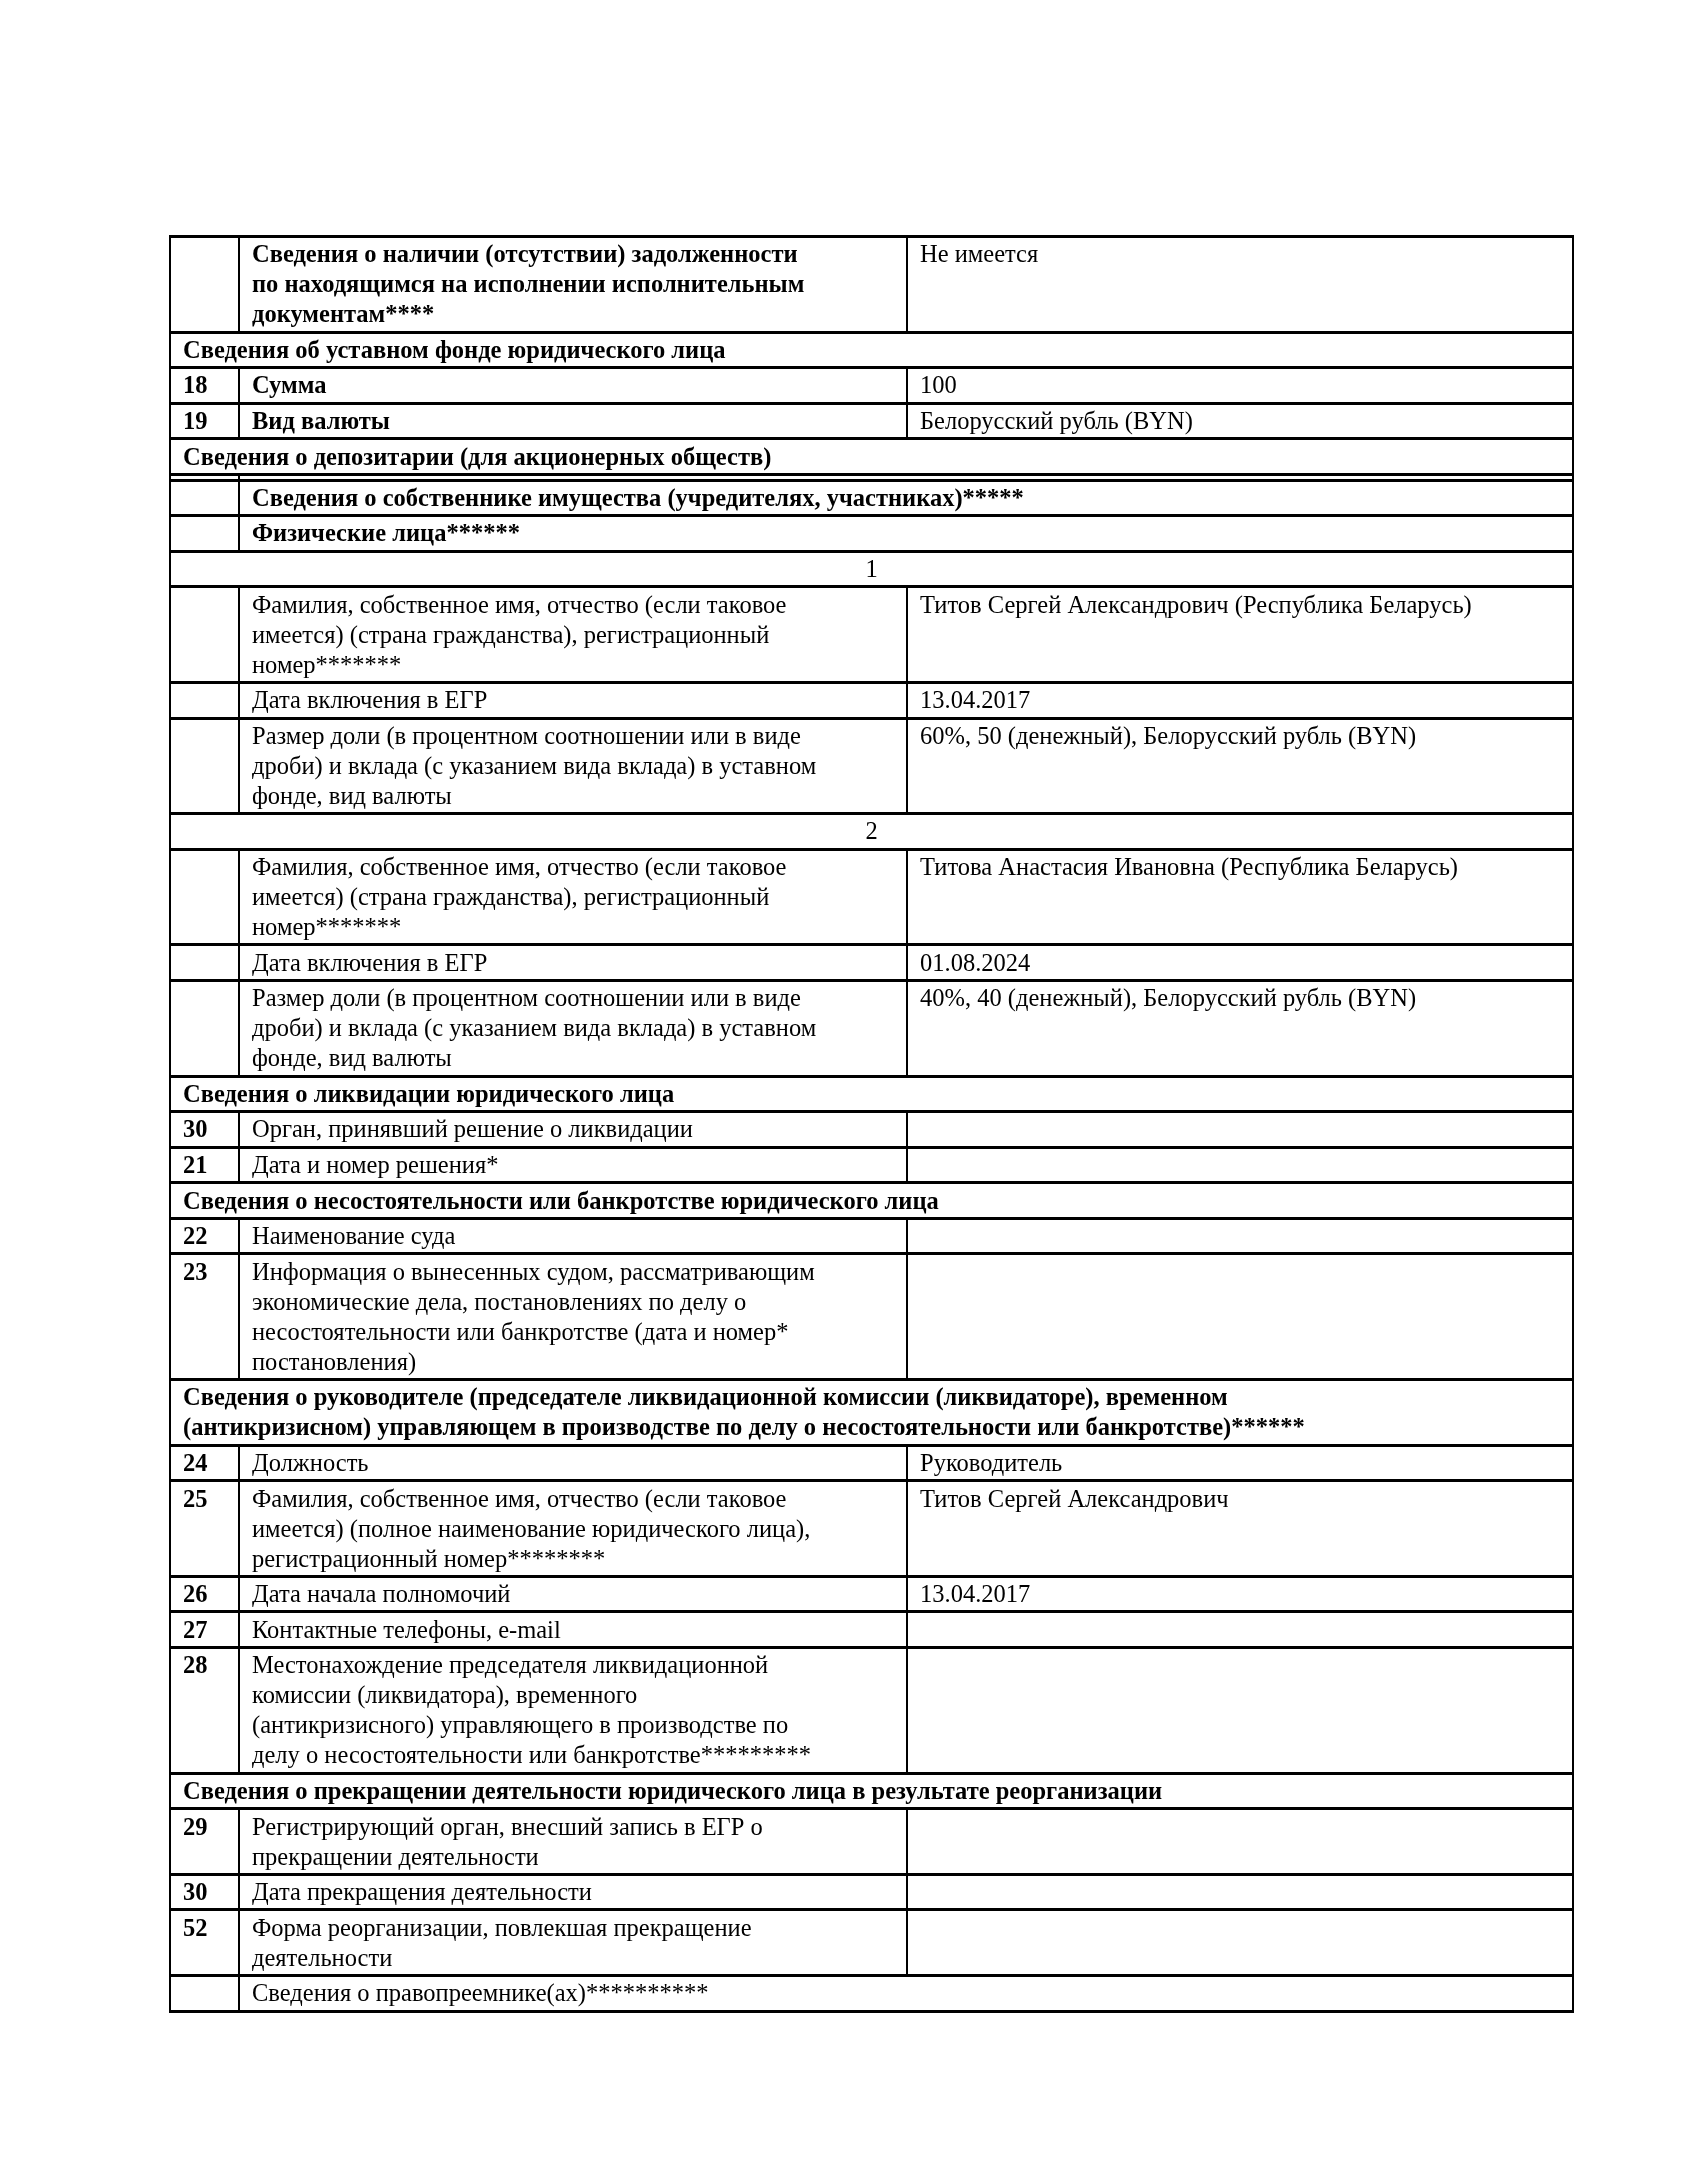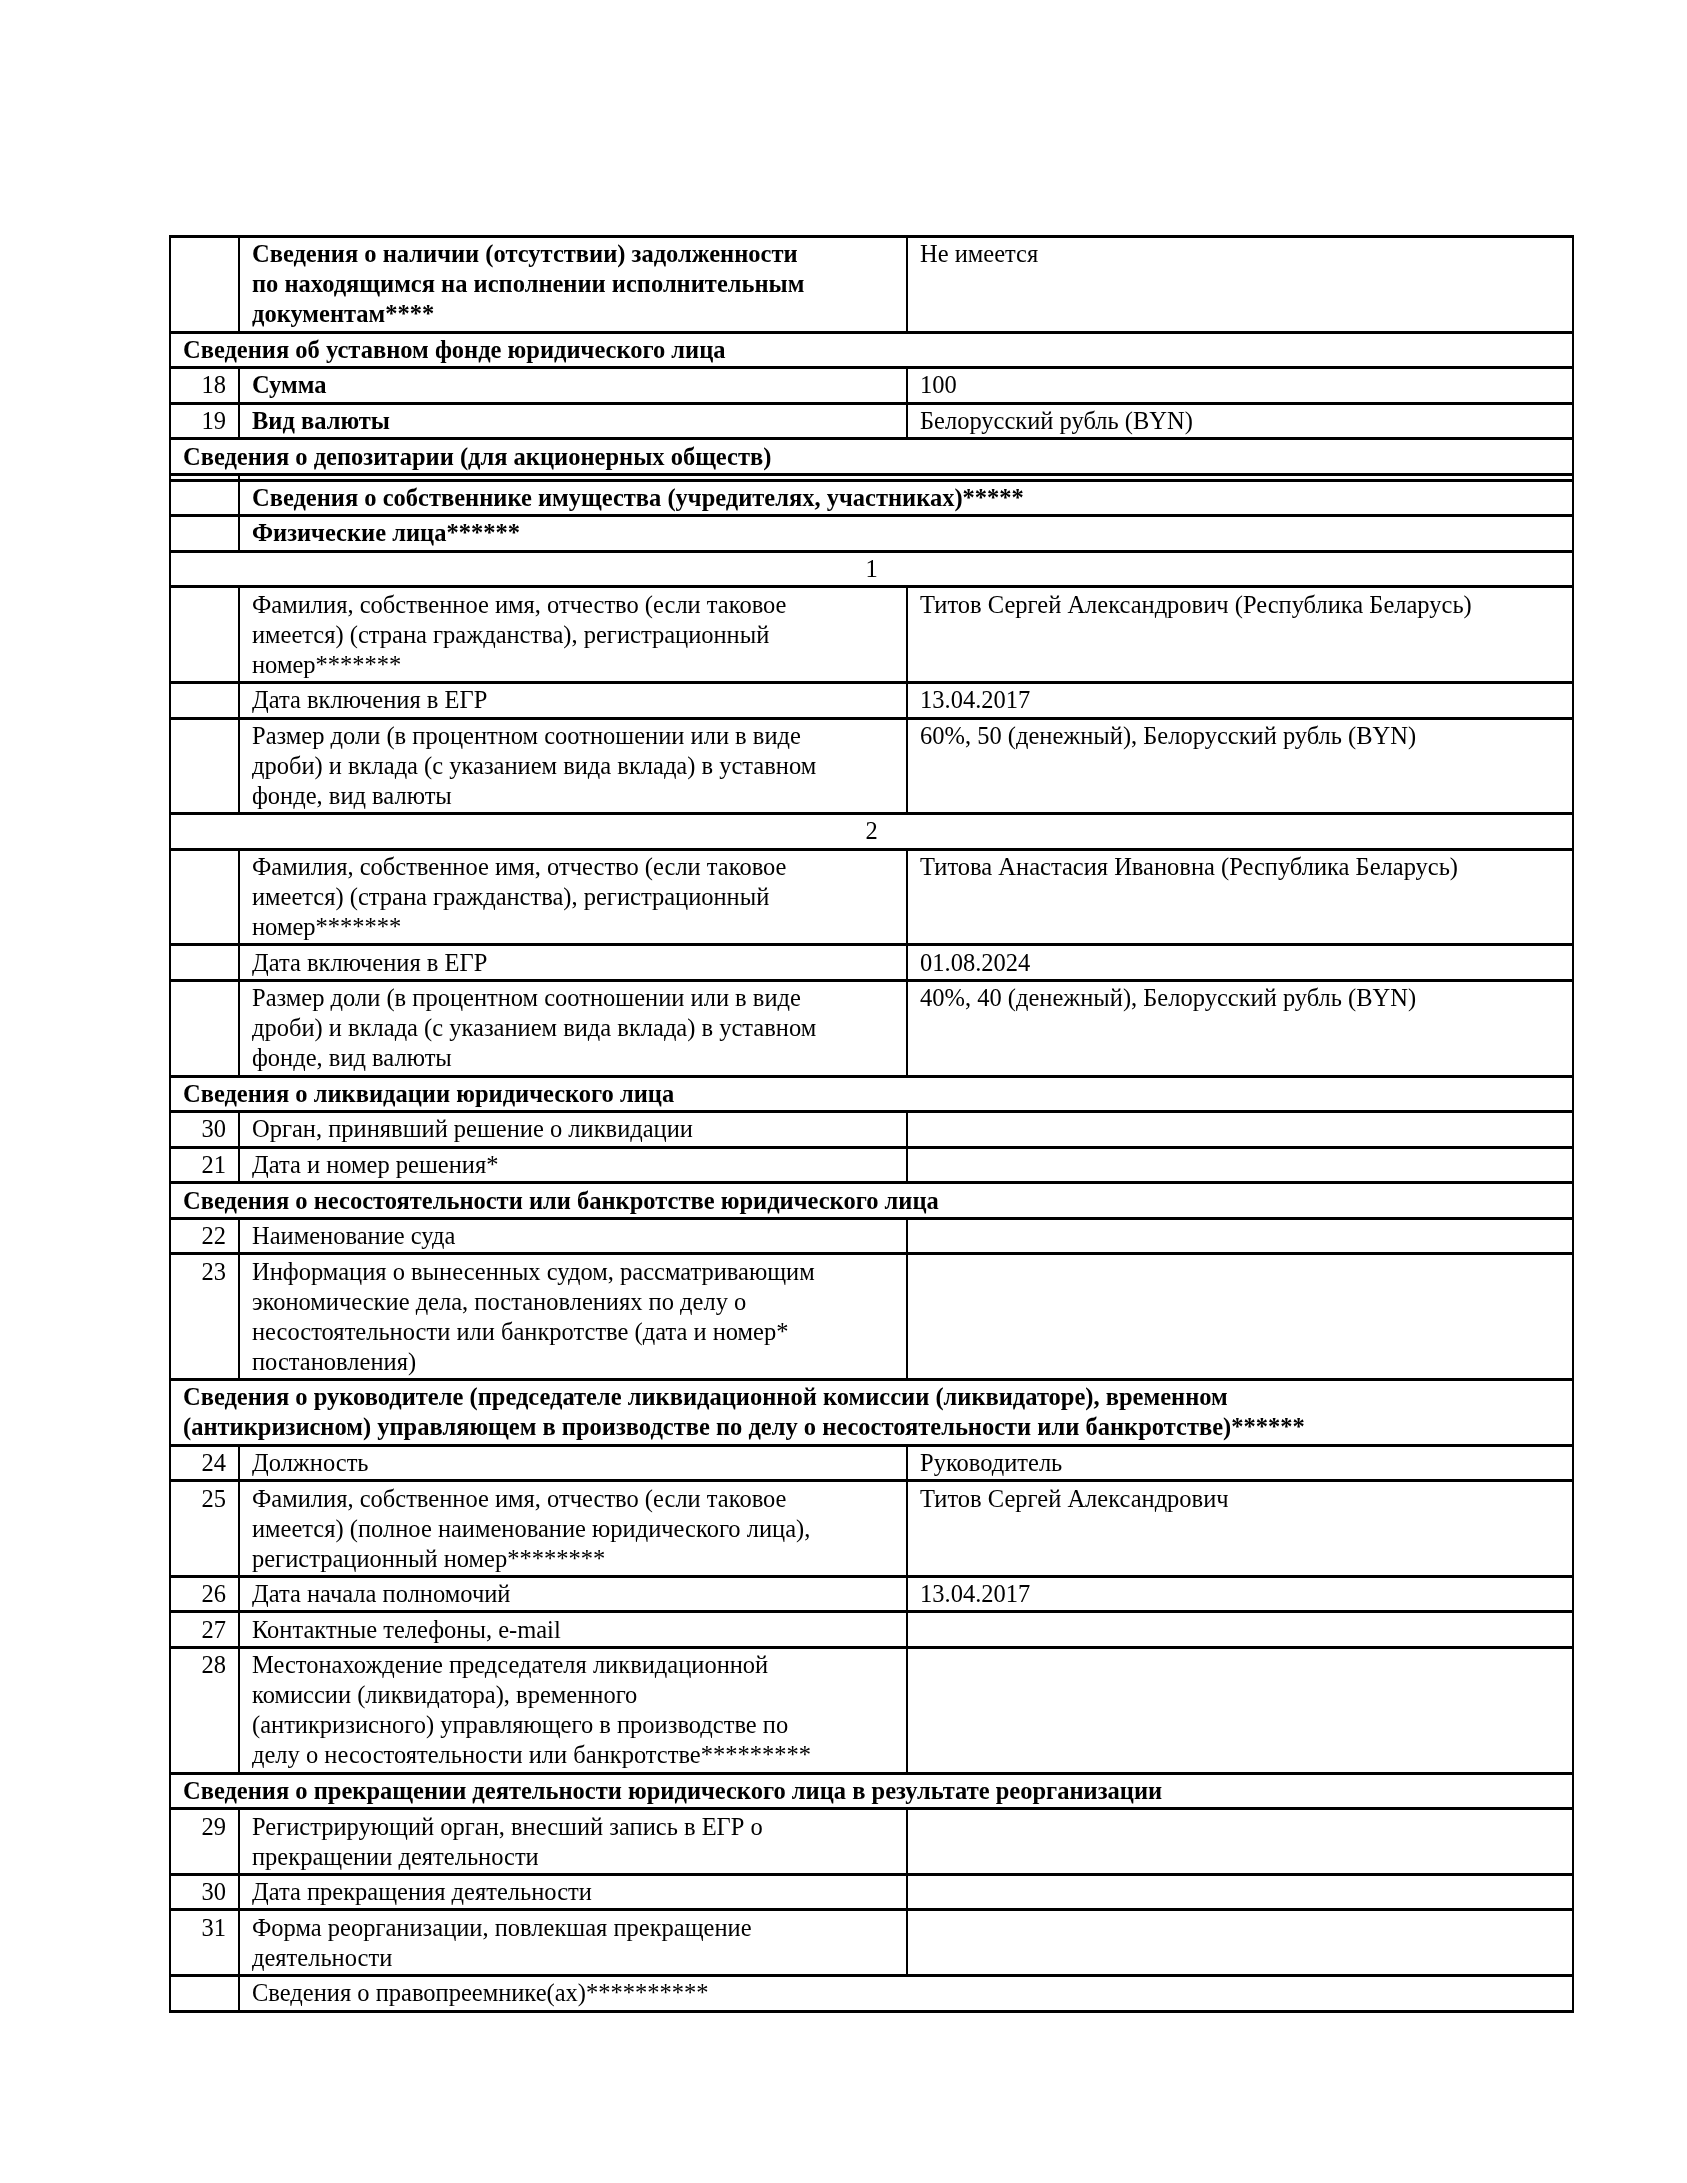--- a/index.html
+++ b/index.html
@@ -28,23 +28,24 @@
     border-top-width: 3.3px;
     border-bottom-width: 3.3px;
     vertical-align: top;
     font-size: 24.5px;
     line-height: 30px;
     padding: 1.3px 12px;
     white-space: pre-line;
     overflow: hidden;
   }
   td.num {
-    text-align: right;
+    text-align: left;
     padding-left: 2.6px;
     padding-right: 2.6px;
+    font-weight: bold;
   }
   td.section {
     text-align: left;
     font-weight: bold;
   }
   td.section.regular {
     font-weight: normal;
   }
   td.digit {
     text-align: center;
@@ -213,21 +214,21 @@
       <td>Регистрирующий орган, внесший запись в ЕГР о
 прекращении деятельности</td>
       <td></td>
     </tr>
     <tr>
       <td class="num">30</td>
       <td>Дата прекращения деятельности</td>
       <td></td>
     </tr>
     <tr>
-      <td class="num">31</td>
+      <td class="num">52</td>
       <td>Форма реорганизации, повлекшая прекращение
 деятельности</td>
       <td></td>
     </tr>
     <tr>
       <td class="num"></td>
       <td class="section regular" colspan="2">Сведения о правопреемнике(ах)**********</td>
     </tr>
   </tbody>
 </table>

